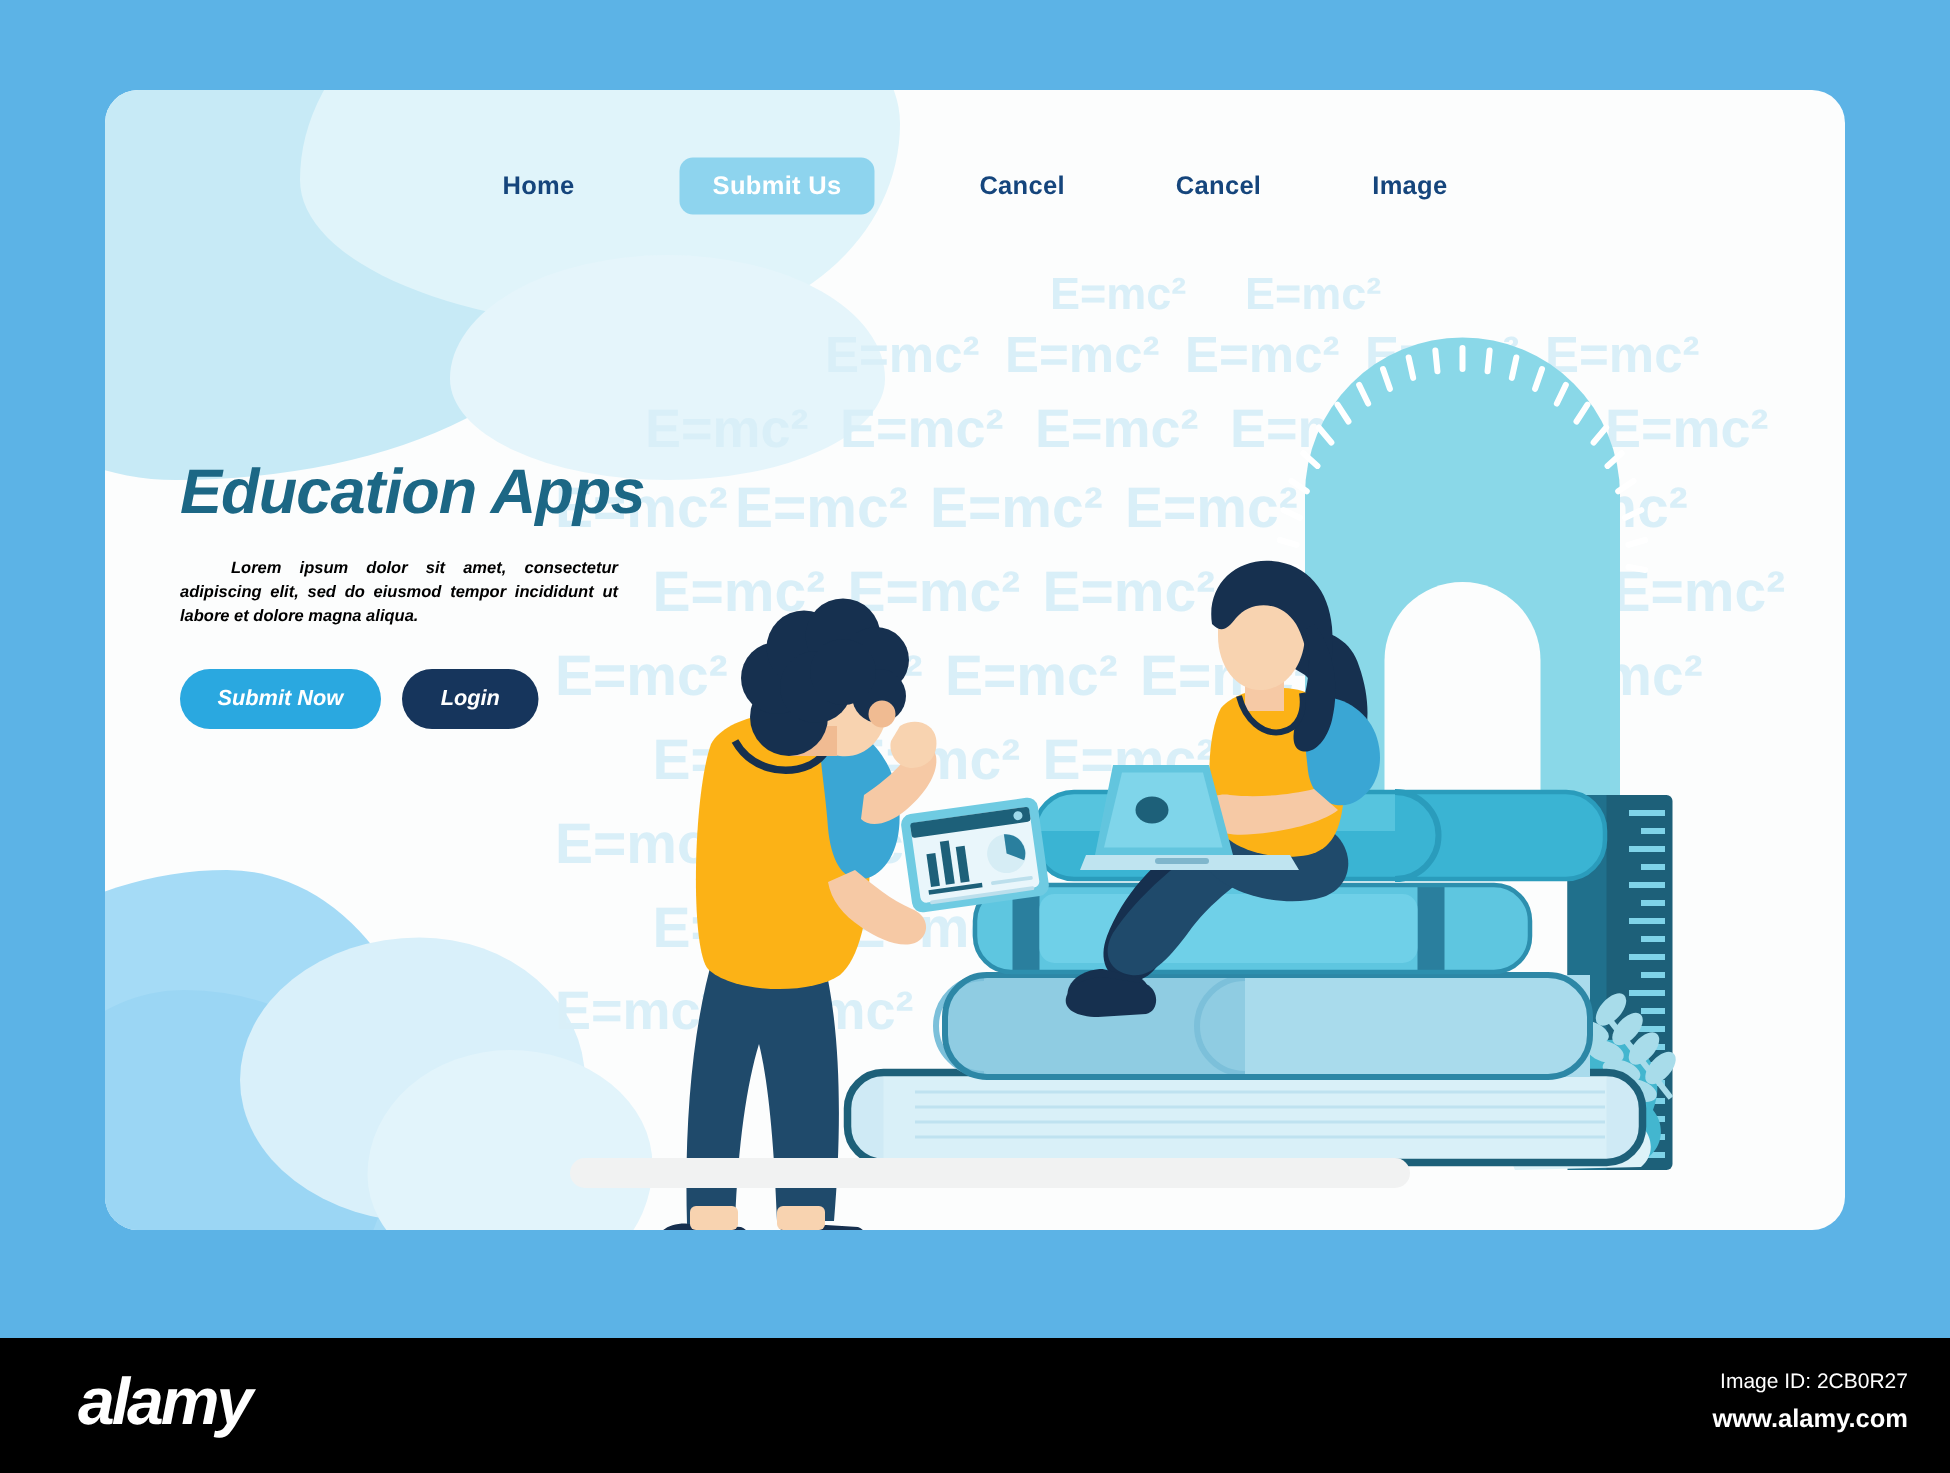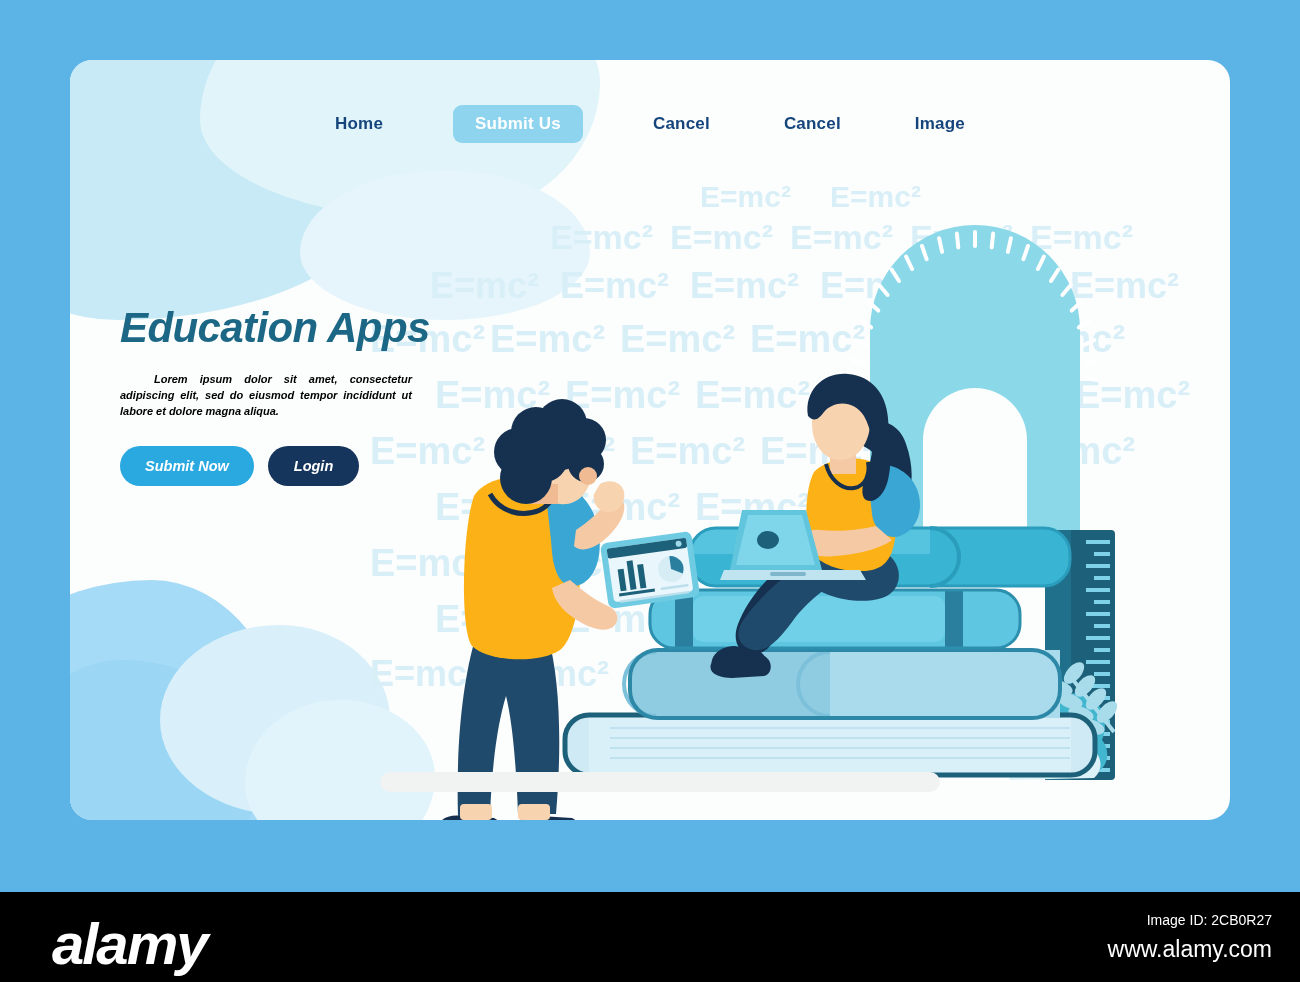--- a/index.html
+++ b/index.html
@@ -181,34 +181,34 @@
   
   #alamy-footer {
     position:relative;
     width:1300px; height:90px;
     background:#000000;
   }
   #alamy-logo {
     position:absolute;
     left:52px; top:18px;
     color:#ffffff;
-    font-size:58px;
+    font-size:44px;
     font-weight:bold;
     font-style:italic;
     letter-spacing:-2px;
     font-family:"Liberation Sans", sans-serif;
   }
   #alamy-meta {
     position:absolute;
     right:28px; top:20px;
     text-align:right;
     color:#ffffff;
   }
   #alamy-image-id { font-size:14px;margin-left:20px; }
-  #alamy-url { font-size:23px; font-weight:normal; margin-top:8px; }
+  #alamy-url { font-size:17px; font-weight:bold; margin-top:8px; }
 </style>
 </head>
 <body>
 
 <div id="stock-image">
 
   <div id="landing-card">
 
     <div class="blob" id="blob-tl-a"></div>
     <div class="blob" id="blob-tl-b"></div>

